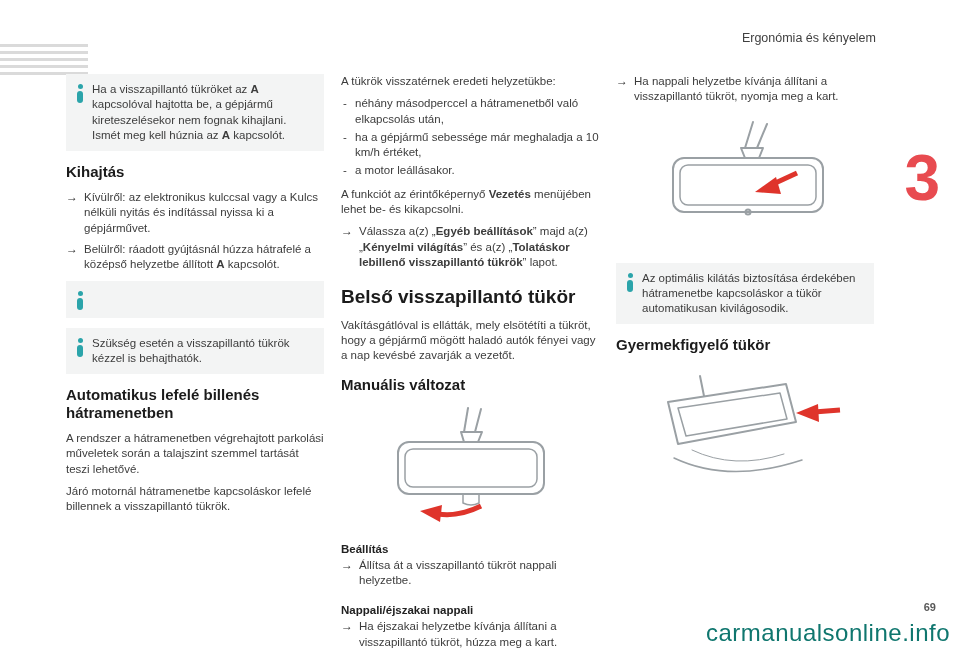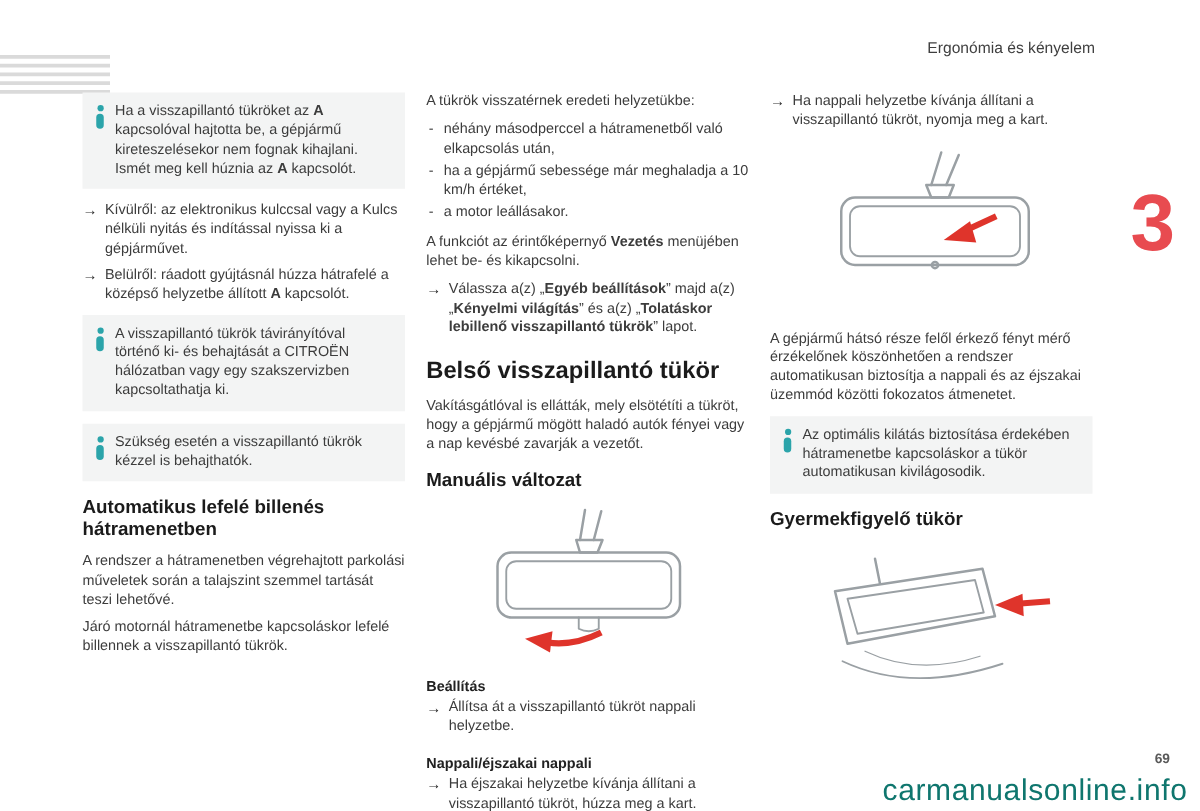--- a/index.html
+++ b/index.html
@@ -70,37 +70,37 @@
     <div class="col">
 
       <div class="infobox">
         <span class="iicon">
           <span class="idot"></span>
           <span class="ibar"></span>
         </span>
         <p class="body"><span>Ha a visszapillantó tükröket az </span><span class="b">A</span><span> kapcsolóval hajtotta be, a gépjármű kireteszelésekor nem fognak kihajlani. Ismét meg kell húznia az </span><span class="b">A</span><span> kapcsolót.</span></p>
       </div>
 
+      <div class="h2">Kihajtás</div>
 
       <div class="bullet">
         <span class="arr">→</span>
         <p class="body">Kívülről: az elektronikus kulccsal vagy a Kulcs nélküli nyitás és indítással nyissa ki a gépjárművet.</p>
       </div>
 
       <div class="bullet">
         <span class="arr">→</span>
         <p class="body"><span>Belülről: ráadott gyújtásnál húzza hátrafelé a középső helyzetbe állított </span><span class="b">A</span><span> kapcsolót.</span></p>
       </div>
 
       <div class="infobox mt8">
         <span class="iicon">
           <span class="idot"></span>
           <span class="ibar"></span>
         </span>
-        <p class="body">A visszapillantó tükrök távirányítóval történő ki- és behajtását a CITROËN hálózatban vagy egy szakszervizben kapcsoltathatja ki.</p>
       </div>
 
       <div class="infobox">
         <span class="iicon">
           <span class="idot"></span>
           <span class="ibar"></span>
         </span>
         <p class="body">Szükség esetén a visszapillantó tükrök kézzel is behajthatók.</p>
       </div>
 
@@ -182,21 +182,20 @@
             <path d="M112 35 L134 35 L130 45 L116 45 Z"></path>
             <rect x="44" y="45" width="150" height="54" rx="11"></rect>
             <rect x="51" y="52" width="136" height="40" rx="8" stroke-width="1.5"></rect>
             <circle cx="119" cy="99" r="2.5"></circle>
           </g>
           <path d="M168 60 L142 72" stroke="#df342b" stroke-width="5" fill="none"></path>
           <polygon points="126,79 147,64 152,81" fill="#df342b"></polygon>
         </svg>
       </div>
 
-      <p class="body">A gépjármű hátsó része felől érkező fényt mérő érzékelőnek köszönhetően a rendszer automatikusan biztosítja a nappali és az éjszakai üzemmód közötti fokozatos átmenetet.</p>
 
       <div class="infobox mt8">
         <span class="iicon">
           <span class="idot"></span>
           <span class="ibar"></span>
         </span>
         <p class="body">Az optimális kilátás biztosítása érdekében hátramenetbe kapcsoláskor a tükör automatikusan kivilágosodik.</p>
       </div>
 
       <div class="h2">Gyermekfigyelő tükör</div>

